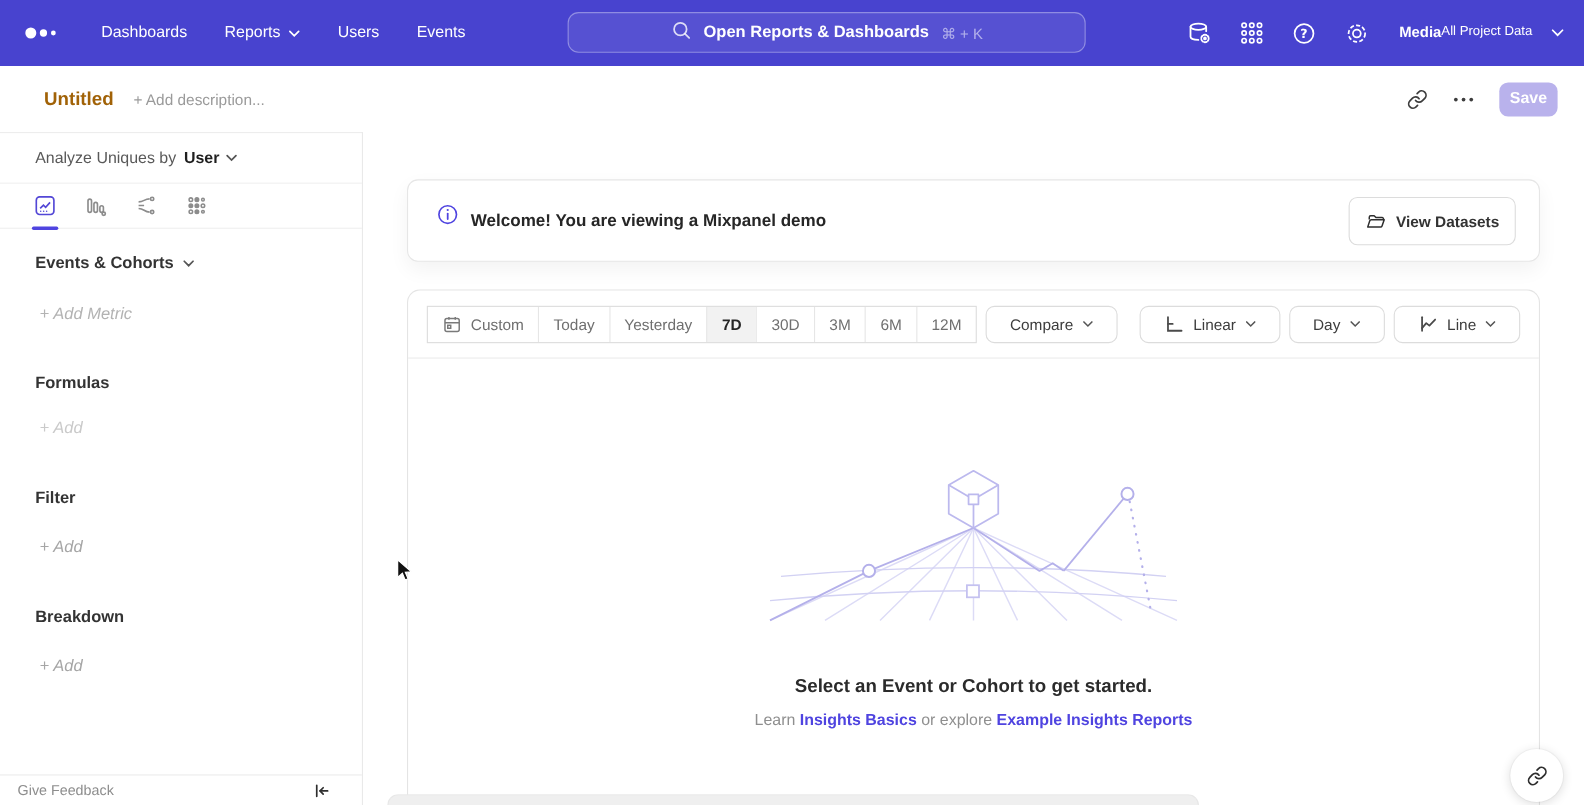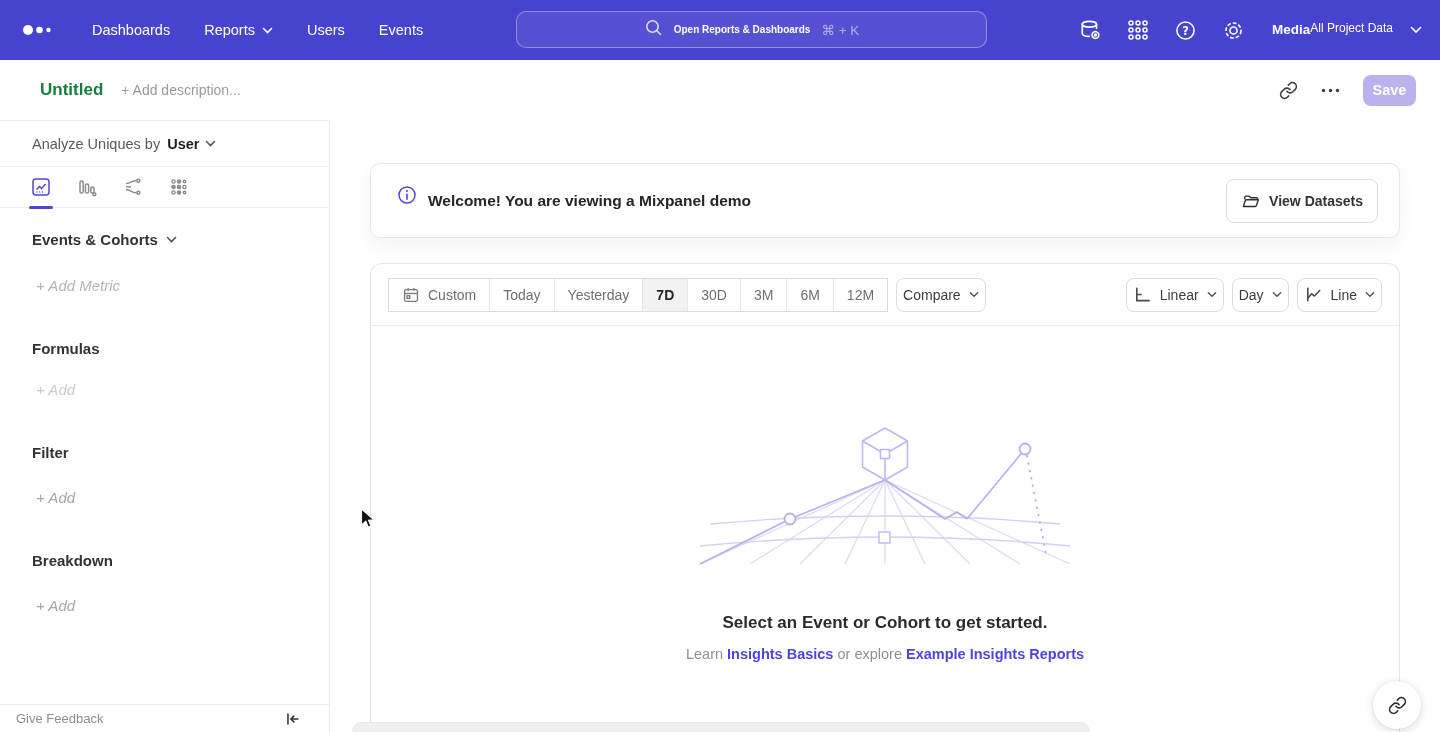--- a/index.html
+++ b/index.html
@@ -11,32 +11,32 @@
   .topnav { position:absolute; top:0; left:0; right:0; height:60px; background:var(--nav);
             display:flex; align-items:center; }
   .logo { margin-left:22px; display:flex; align-items:center; }
   .nav-links { display:flex; gap:34px; margin-left:34px; }
   .nav-item { color:#fff; font-size:14.5px; display:flex; align-items:center; gap:7px; cursor:pointer; }
   .chev svg { display:block; }
   .searchbar { position:absolute; left:516px; top:11px; width:471px; height:37px;
                background:rgba(255,255,255,0.08); border:1px solid rgba(255,255,255,0.35);
                border-radius:10px; display:flex; align-items:center; justify-content:center; gap:11px;
                cursor:pointer; }
-  .searchbar .ph { color:#fff; font-size:10px; font-weight:bold; }
+  .searchbar .ph { color:#fff; font-size:15px; font-weight:bold; }
   .searchbar .sc { color:rgba(255,255,255,0.55); font-size:13.5px; }
   .nav-right { position:absolute; right:18px; top:0; height:60px; display:flex; align-items:center; gap:25px; }
   .nav-icon { display:flex; align-items:center; cursor:pointer; }
   .project { display:flex; flex-direction:row; line-height:1.3; margin-left:2px; cursor:pointer; }
   .project .pname { color:#fff; font-size:13.5px; font-weight:bold; }
   .project .pscope { color:#fff; font-size:12px; }
 
   
   .header { position:absolute; top:60px; left:0; right:0; height:60px; background:#fff;
             display:flex; align-items:center; }
-  .rtitle { margin-left:40px; font-size:17px; font-weight:bold; color:#15803d; }
+  .rtitle { margin-left:40px; font-size:17px; font-weight:bold; color:#a16207; }
   .rdesc { margin-left:18px; font-size:14px; color:#9a9a9a; cursor:text; }
   .header-right { margin-left:auto; margin-right:24px; display:flex; align-items:center; gap:23px; }
   .save-btn { width:53px; height:31px; border:none; border-radius:8px; background:#b9b2ec;
               color:#fff; font-size:14.5px; font-weight:bold; font-family:inherit; cursor:pointer; }
 
   
   .sidebar { position:absolute; top:120px; left:0; bottom:0; width:330px; background:#fff;
              border-top:1px solid #ededed; border-right:1px solid #e9e9e9; }
   .sb-row1 { height:46px; display:flex; align-items:center; padding-left:32px; gap:7px;
              border-bottom:1px solid #efefef; }
@@ -69,21 +69,21 @@
 
   .panel { position:absolute; left:40px; right:40px; top:143px; bottom:-10px; background:#fff;
            border:1px solid #e4e4e4; border-bottom:none; border-radius:12px 12px 0 0; }
   .controls { height:62px; display:flex; align-items:center; padding:0 17px; border-bottom:1px solid #ececec; }
   .seg { display:flex; align-items:stretch; height:34px; border:1px solid #dcdcdc; border-radius:0; overflow:hidden; }
   .seg-item { display:flex; align-items:center; gap:8px; padding:0 13px; font-size:14px; color:#6f6f6f;
               border-left:1px solid #e6e6e6; cursor:pointer; white-space:nowrap; }
   .seg-item:first-child { border-left:none; }
   .seg-item.sel { background:#f2f2f2; color:#252525; font-weight:bold; }
   .ctl-btn { height:34px; border:1px solid #dcdcdc; border-radius:8px; background:#fff; display:flex;
-             align-items:center; gap:8px; padding:0 6px; font-size:14px; color:#3d3d3d; cursor:pointer;
+             align-items:center; gap:8px; padding:0 21px; font-size:14px; color:#3d3d3d; cursor:pointer;
              white-space:nowrap; }
   .ctl-btn .chev { color:#555; }
   .ml8 { margin-left:8px; } .mlauto { margin-left:auto; }
 
   .empty { position:absolute; left:0; right:0; top:160px; text-align:center; }
   .empty-title { margin-top:33px; font-size:17px; font-weight:bold; color:#2b2b2b; }
   .empty-links { margin-top:13px; font-size:14.5px; color:#8f8f8f; }
   .empty-links a { color:var(--accent); font-weight:bold; text-decoration:none; cursor:pointer; }
 
   .bottom-sheet { position:absolute; left:352px; bottom:0; width:738px; height:10px; background:#efefef;

